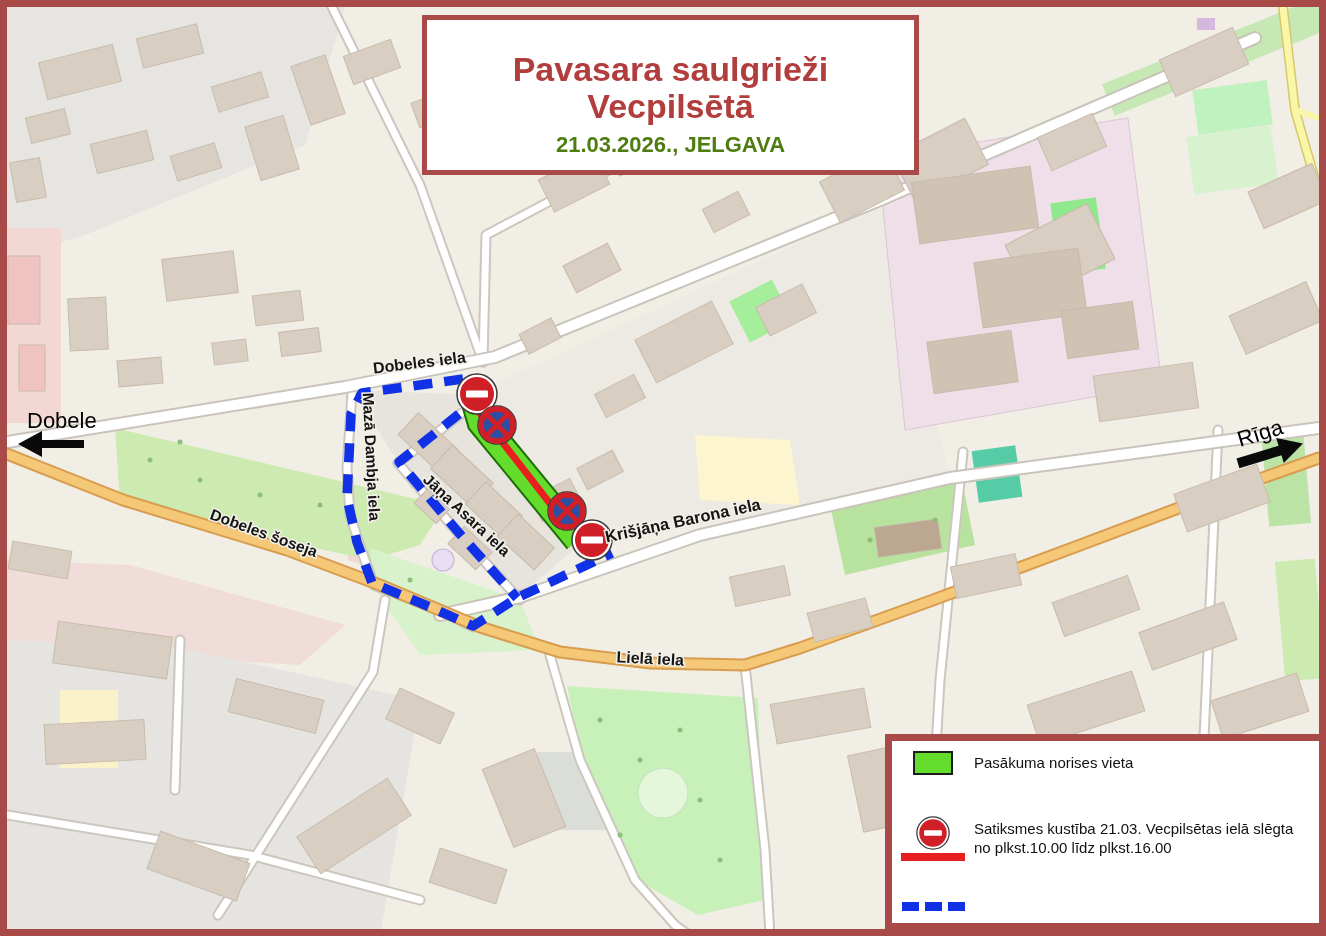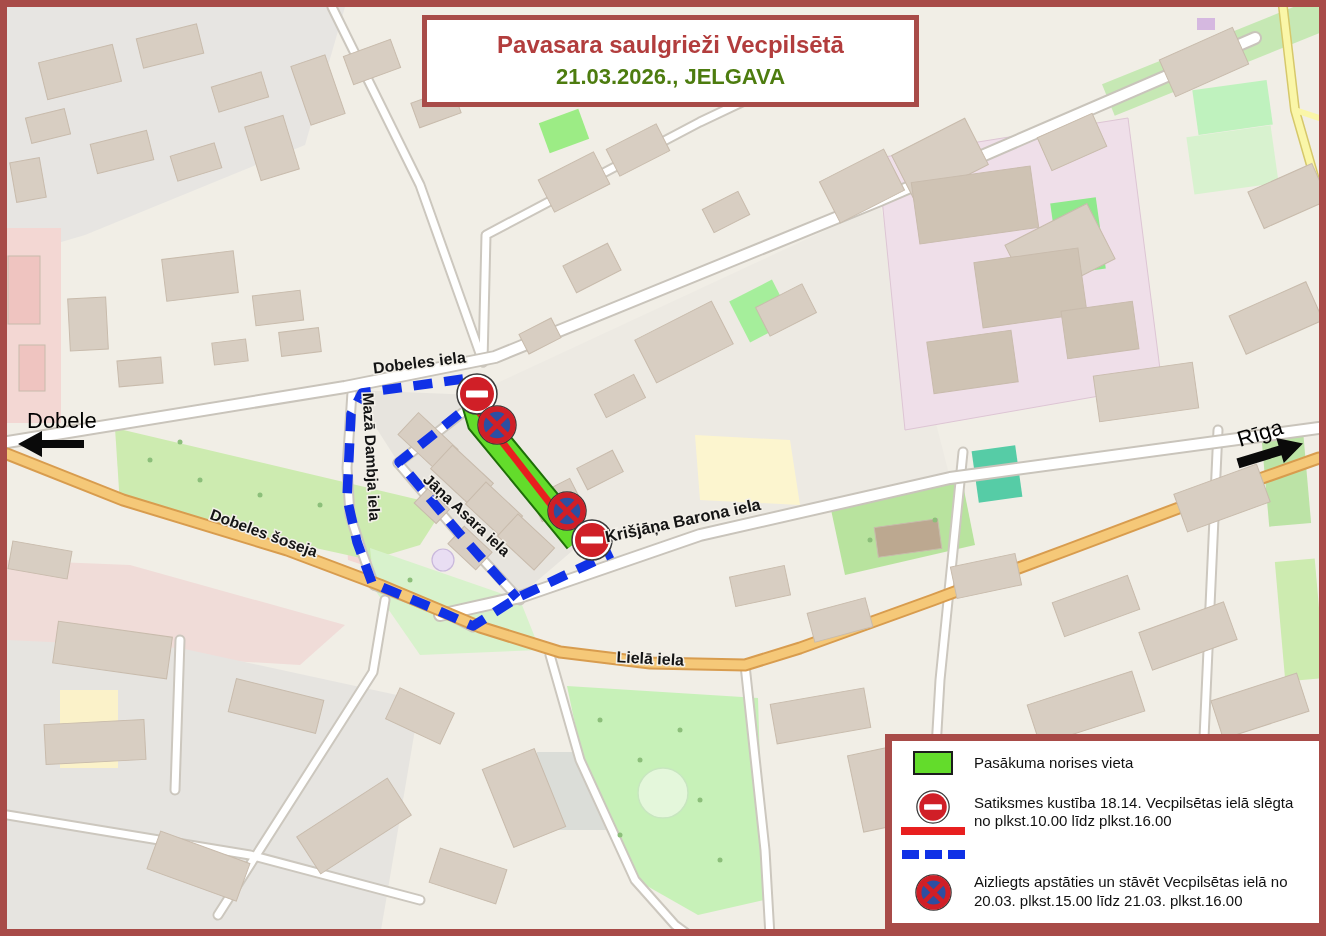--- a/index.html
+++ b/index.html
@@ -20,21 +20,21 @@
   }
   .mapsvg{position:absolute;left:0;top:0;}
   .map-label{font-family:"Liberation Sans",sans-serif;font-weight:bold;fill:#141414;
     paint-order:stroke;stroke:#f3f0e9;stroke-width:3px;}
   .dir-label{font-family:"Liberation Sans",sans-serif;font-weight:normal;fill:#000;}
   .title-box{
     position:absolute;left:415px;top:8px;width:497px;box-sizing:border-box;
     background:#fff;border:5px solid var(--accent-red);
     text-align:center;padding:12px 6px 12px;z-index:30;
   }
-  .title-box .title{color:var(--title-red);font-weight:bold;font-size:24px;line-height:1.1;}
+  .title-box .title{color:var(--title-red);font-weight:bold;font-size:34px;line-height:1.1;margin-top:19px;}
   .title-box .subtitle{color:#4d7c0f;font-weight:bold;font-size:22px;margin-top:6px;}
   .legend{
     position:absolute;left:878px;top:727px;width:442px;height:196px;box-sizing:border-box;
     background:#fff;border:7px solid var(--accent-red);z-index:30;
     display:flex;flex-direction:column;justify-content:space-between;
     padding:10px 10px 12px 0;
   }
   .legend-row{display:flex;align-items:center;}
   .legend-icon{width:82px;flex:0 0 82px;display:flex;flex-direction:column;align-items:center;justify-content:center;}
   .legend-text{font-size:15px;color:#111;line-height:1.25;padding-right:4px;}
@@ -305,39 +305,28 @@
 
     <div class="legend-row">
       <div class="legend-icon">
         <svg width="34" height="34" viewBox="-20 -20 40 40">
           <circle r="19" fill="#fff" stroke="#3a3a3a" stroke-width="1.5"></circle>
           <circle r="16.2" fill="var(--sign-red)"></circle>
           <rect x="-10.5" y="-3.2" width="21" height="6.4" rx="1" fill="#fff"></rect>
         </svg>
         <div class="redbar"></div>
       </div>
-      <div class="legend-text">Satiksmes kustība 18.14. Vecpilsētas ielā slēgta no plkst.10.00 līdz plkst.16.00</div>
+      <div class="legend-text">Satiksmes kustība 21.03. Vecpilsētas ielā slēgta no plkst.10.00 līdz plkst.16.00</div>
     </div>
 
     <div class="legend-row">
       <div class="legend-icon">
         <div class="bluedashes">
             <span></span>
             <span></span>
             <span></span>
           </div>
       </div>
     </div>
 
-    <div class="legend-row">
-      <div class="legend-icon">
-        <svg width="37" height="37" viewBox="-20 -20 40 40">
-          <circle r="19" fill="#fff" stroke="#3a3a3a" stroke-width="1.5"></circle>
-          <circle r="15.8" fill="var(--sign-blue)" stroke="var(--sign-red)" stroke-width="5.5"></circle>
-          <line x1="-11.2" y1="-11.2" x2="11.2" y2="11.2" stroke="var(--sign-red)" stroke-width="5"></line>
-          <line x1="11.2" y1="-11.2" x2="-11.2" y2="11.2" stroke="var(--sign-red)" stroke-width="5"></line>
-        </svg>
-      </div>
-      <div class="legend-text">Aizliegts apstāties un stāvēt Vecpilsētas ielā no 20.03. plkst.15.00 līdz 21.03. plkst.16.00</div>
-    </div>
 
   </div>
 </div>
 
 </body></html>

